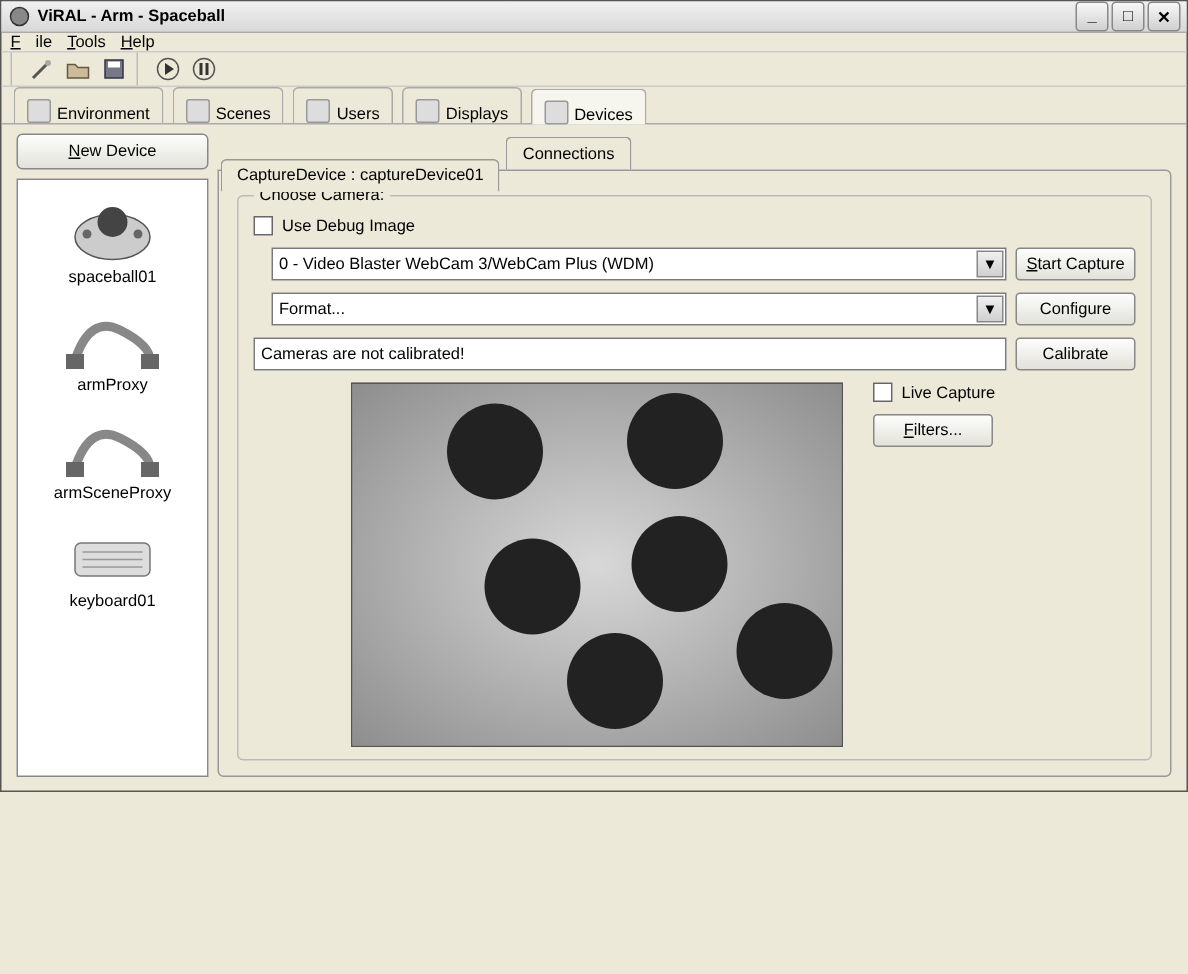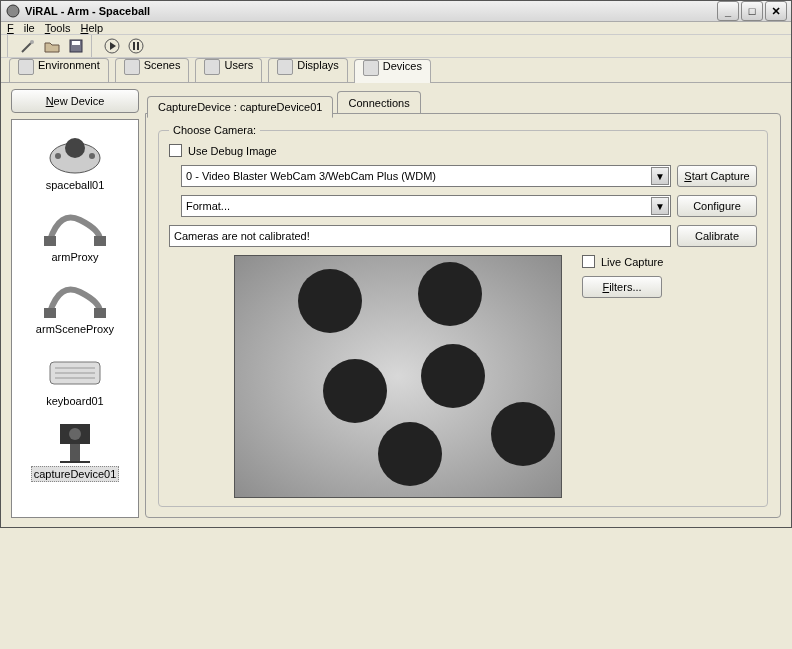--- a/index.html
+++ b/index.html
@@ -40,21 +40,21 @@
   height: 28px; display: flex; align-items: center; padding: 0 4px;
   border-bottom: 1px solid #ccc; gap: 2px;
 }
 .toolbar .sep { width: 6px; height: 22px; border-left: 1px solid #bbb; margin: 0 2px; }
 .toolbtn { width: 22px; height: 22px; display:flex; align-items:center; justify-content:center; }
 .tabrow {
   height: 26px; display: flex; align-items: flex-end; padding: 0 8px; gap: 6px;
   border-bottom: 1px solid #aaa;
 }
 .tab {
-  height: 24px; padding: 0 8px; display:flex; align-items:flex-start; gap:4px;
+  height: 24px; padding: 0 8px; display:flex; align-items:flex-end; gap:4px;
   background: #ece9d8; border: 1px solid #aaa; border-bottom: none;
   border-radius: 4px 4px 0 0;
 }
 .tab.active { background: #f6f5ee; position: relative; top: 1px; }
 .tab .ticon { width:16px; height:16px; background:#ddd; border:1px solid #999; border-radius:2px; }
 .mainarea { flex: 1; display: flex; padding: 6px 10px 20px 10px; gap: 6px; }
 .leftcol { width: 128px; display: flex; flex-direction: column; gap: 6px; }
 .newdev-wrap { height: 24px; }
 .newdev {
   width: 100%; height: 24px; background: linear-gradient(#fdfdfd,#e2e2da);
@@ -71,21 +71,21 @@
 .devitem .lbl { display:inline-block; padding: 1px 2px; }
 .rightcol { flex: 1; display:flex; flex-direction: column; }
 .subtabrow {
   height: 24px; display: flex; align-items: flex-end; gap: 4px; padding: 0 2px;
 }
 .subtab {
   height: 22px; padding: 0 10px; display:flex; align-items:center;
   border: 1px solid #999; border-bottom:none; border-radius: 4px 4px 0 0;
   background: #ece9d8;
 }
-.subtab.active { background: #ece9d8; position:relative; top:5px; border-bottom: 1px solid #ece9d8; justify-content: center; }
+.subtab.active { background: #ece9d8; position:relative; top:15px; border-bottom: 1px solid #ece9d8; justify-content: center; }
 .panel {
   flex: 1; border: 1px solid #999; border-radius: 0 4px 4px 4px; padding: 10px;
   background: #ece9d8;
 }
 fieldset {
   border: 1px solid #bbb; border-radius: 4px; padding: 8px 10px; height: 100%;
 }
 legend { padding: 0 4px; }
 .row { display: flex; align-items: center; gap: 6px; margin-bottom: 8px; }
 .checkbox {
@@ -239,29 +239,20 @@
         </div>
         <div class="devitem">
           <svg viewBox="0 0 70 50">
               <rect x="10" y="18" width="50" height="22" rx="4" fill="#ddd" stroke="#777"></rect>
               <line x1="15" y1="24" x2="55" y2="24" stroke="#999"></line>
               <line x1="15" y1="29" x2="55" y2="29" stroke="#999"></line>
               <line x1="15" y1="34" x2="55" y2="34" stroke="#999"></line>
             </svg>
           <span class="lbl">keyboard01</span>
         </div>
-        <div class="devitem sel">
-          <svg viewBox="0 0 70 50">
-              <rect x="20" y="8" width="30" height="20" fill="#333"></rect>
-              <circle cx="35" cy="18" r="6" fill="#666"></circle>
-              <rect x="30" y="28" width="10" height="18" fill="#555"></rect>
-              <line x1="20" y1="46" x2="50" y2="46" stroke="#333" stroke-width="2"></line>
-            </svg>
-          <span class="lbl">captureDevice01</span>
-        </div>
       </div>
     </div>
 
     <div class="rightcol">
       <div class="subtabrow">
         <div class="subtab active">
             <span>CaptureDevice : captureDevice01</span>
           </div>
         <div class="subtab">
             <span>Connections</span>

